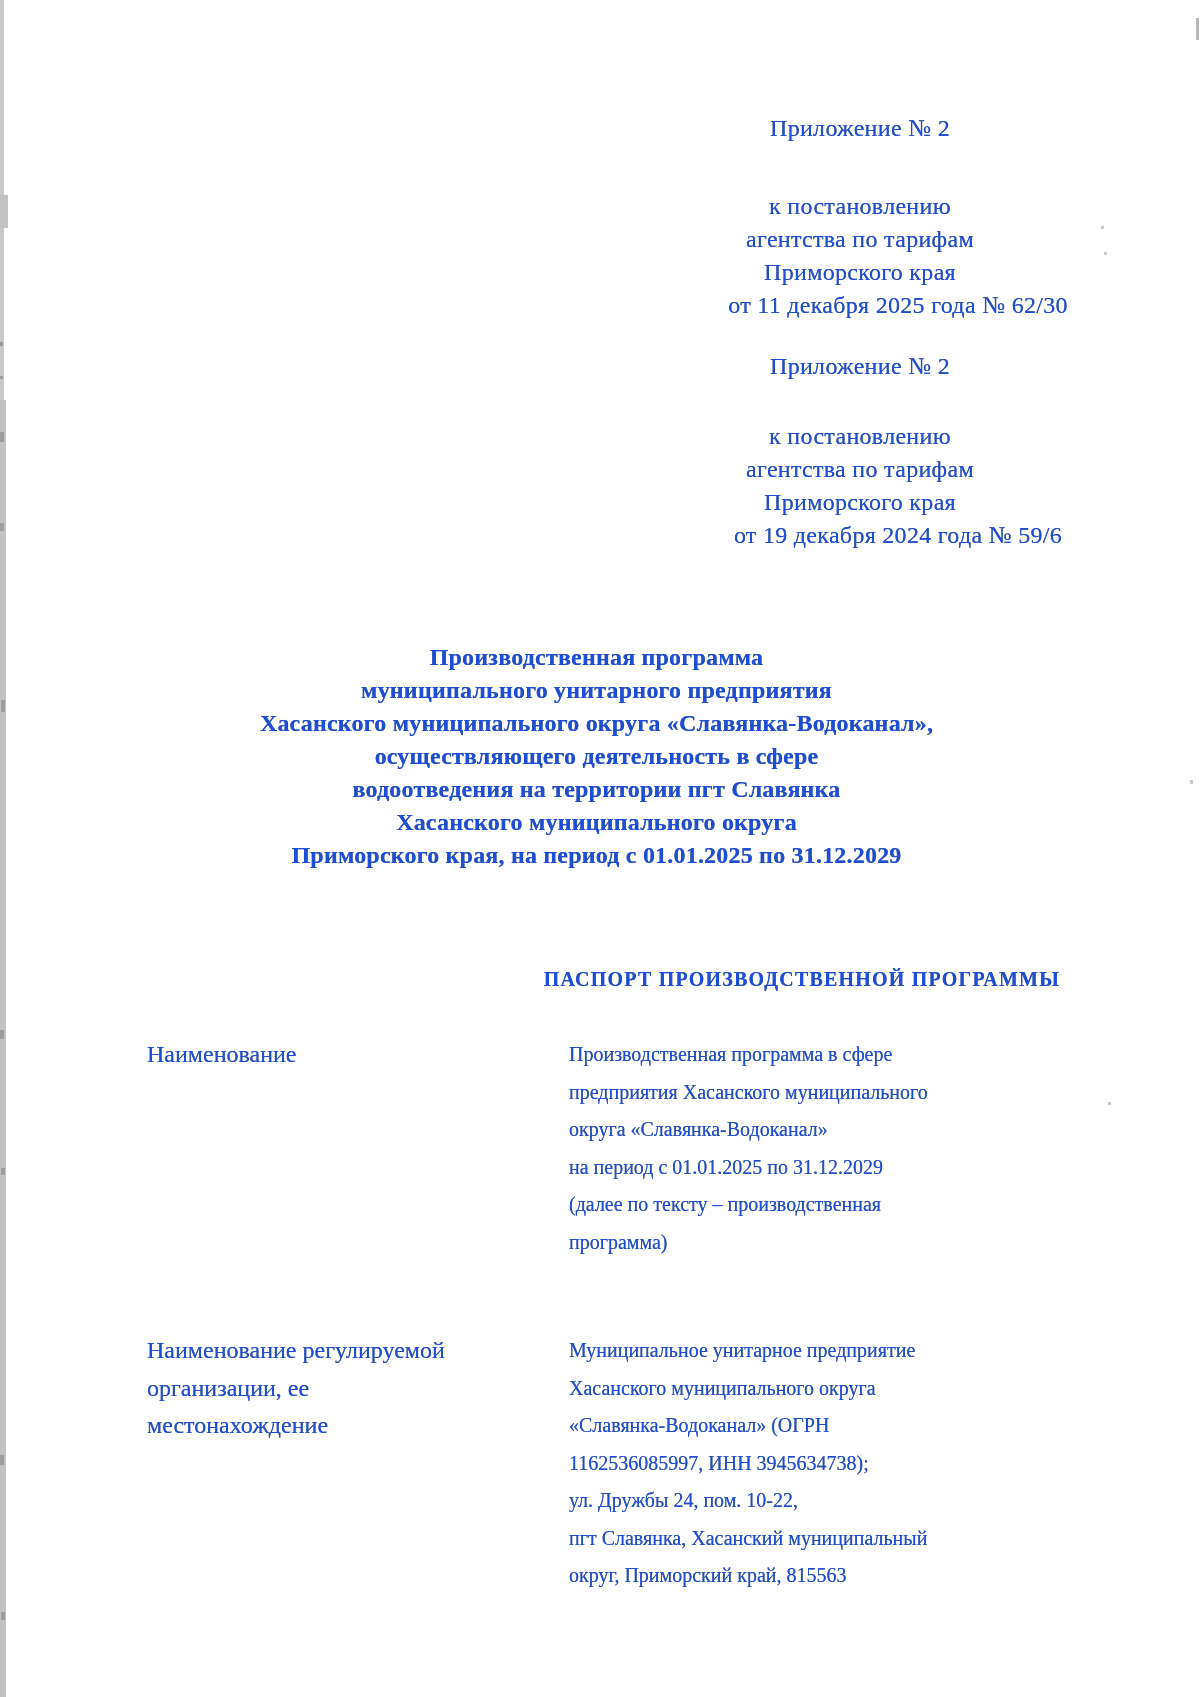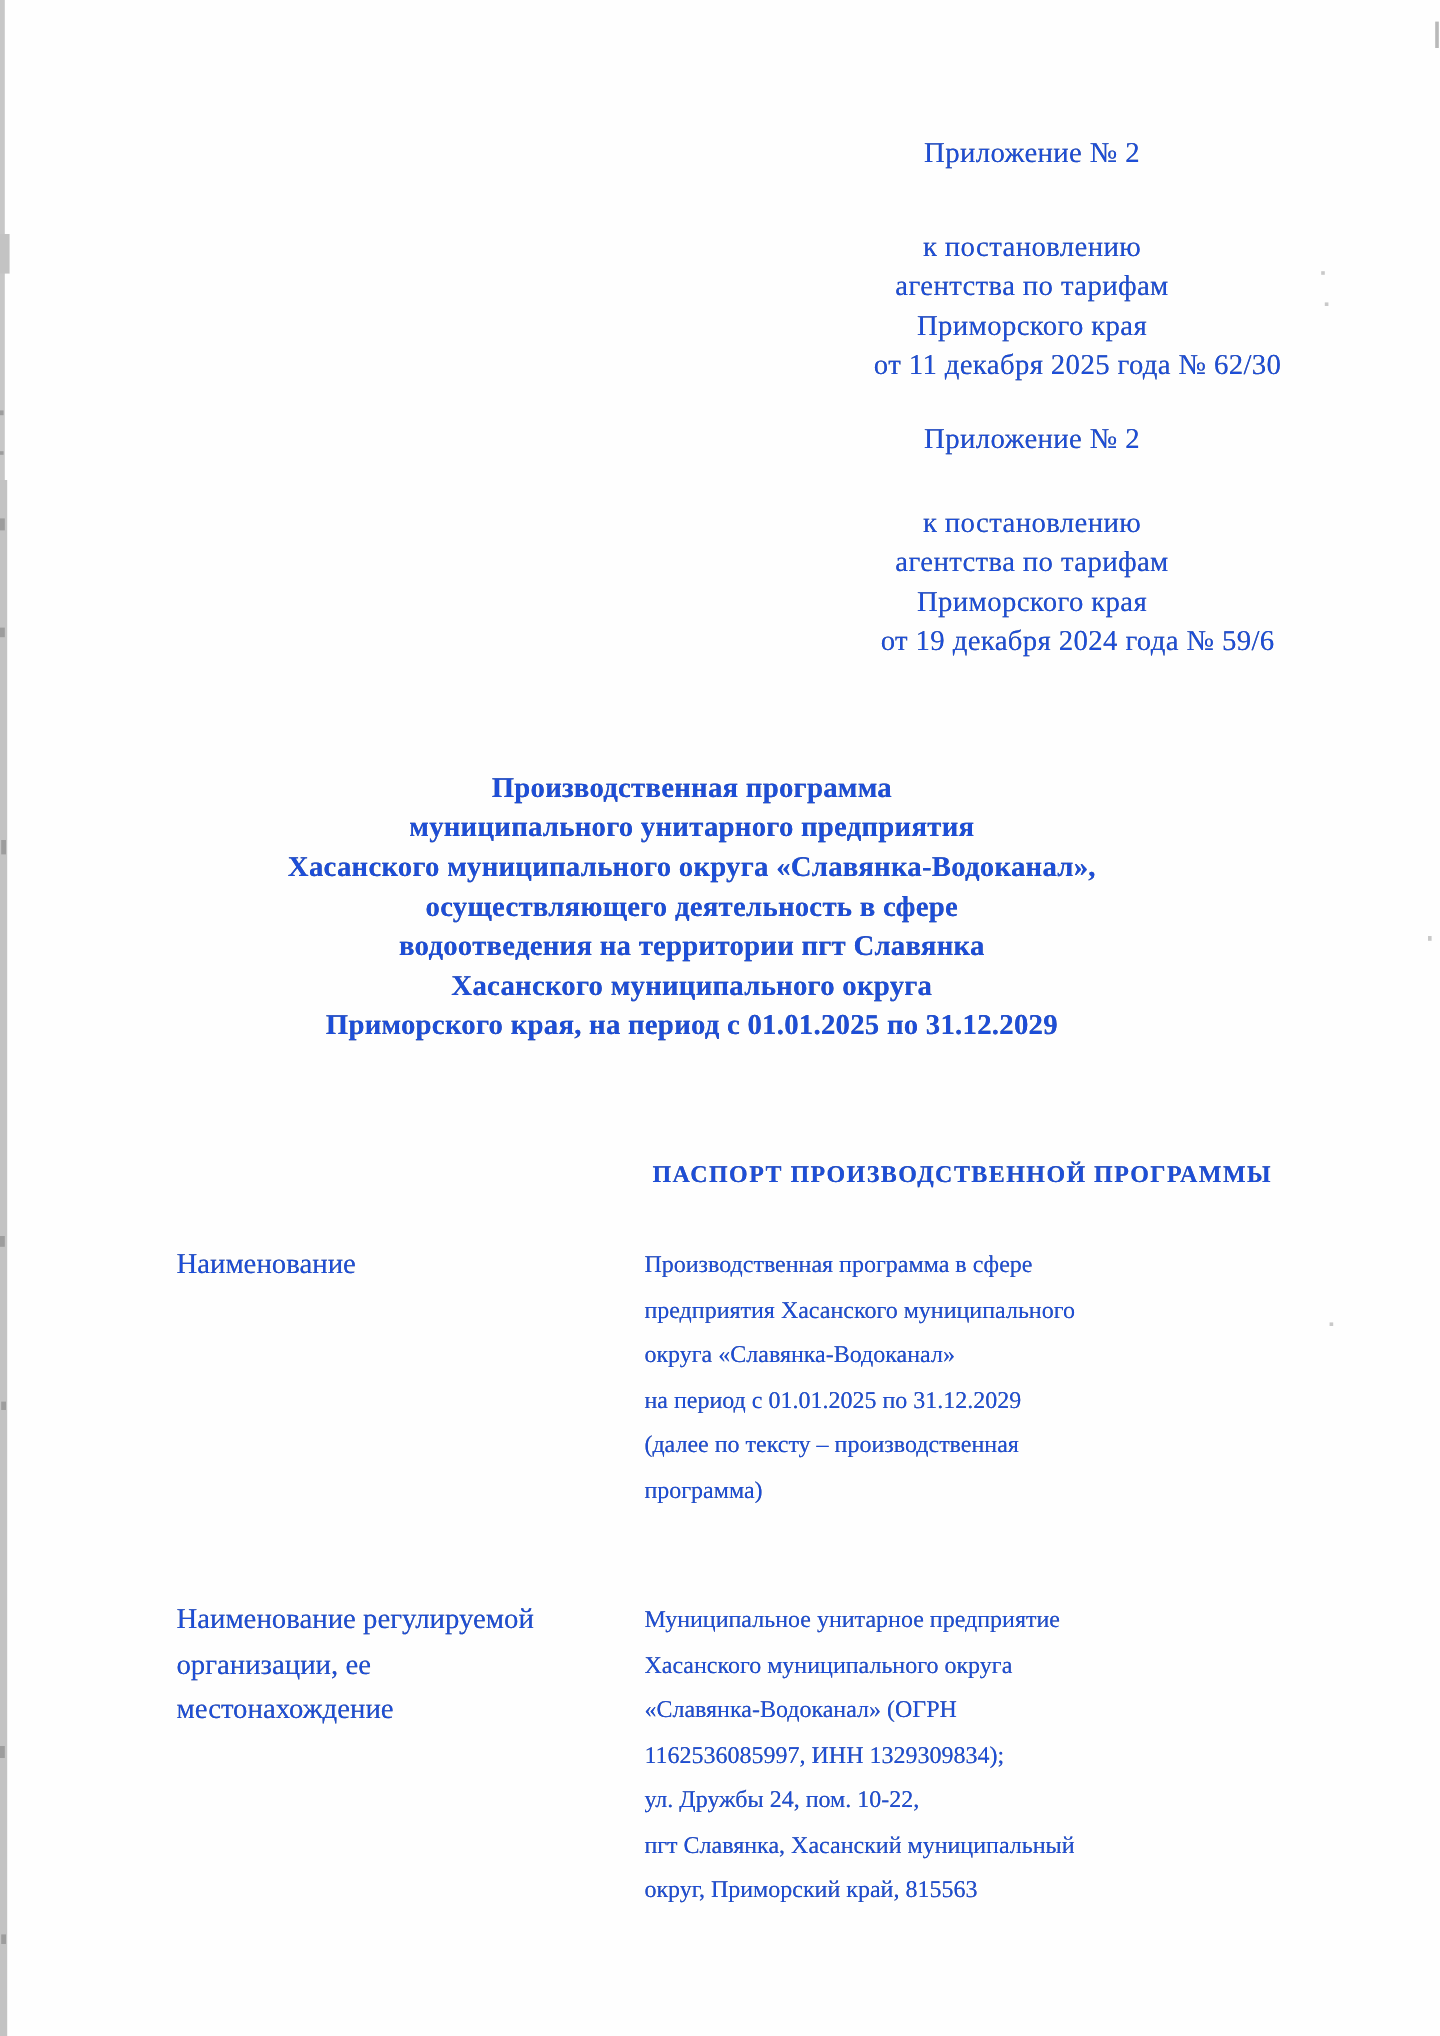--- a/index.html
+++ b/index.html
@@ -48,21 +48,21 @@
     line-height: 33px;
     letter-spacing: 0.3px;
   }
   .appendix-block .date-line {
     transform: translateX(38px);
     white-space: nowrap;
   }
   
   .doc-title {
     position: absolute;
-    left: 104px;
+    left: 124px;
     width: 945px;
     text-align: center;
     font-weight: bold;
     font-size: 24px;
     line-height: 33px;
     letter-spacing: 0.2px;
     top: 641px;
   }
   .passport-heading {
     position: absolute;
@@ -73,20 +73,21 @@
     font-weight: bold;
     font-size: 20px;
     letter-spacing: 1.2px;
   }
   
   .pt-row {
     position: absolute;
     left: 147px;
     display: flex;
     width: 940px;
+    gap: 32px;
   }
   .pt-row-1 { top: 1036px; }
   .pt-row-2 { top: 1332px; justify-content: flex-end; }
   .pt-label {
     width: 390px;
     flex: 0 0 390px;
     font-size: 24px;
     line-height: 37.5px;
   }
   .pt-value {
@@ -170,20 +171,20 @@
   <div class="pt-row pt-row-2">
     <div class="pt-label soft">
       <div>Наименование регулируемой</div>
       <div>организации, ее</div>
       <div>местонахождение</div>
     </div>
     <div class="pt-value soft">
       <div>Муниципальное унитарное предприятие</div>
       <div>Хасанского муниципального округа</div>
       <div>«Славянка-Водоканал» (ОГРН</div>
-      <div>1162536085997, ИНН 1329309834);</div>
+      <div>1162536085997, ИНН 3945634738);</div>
       <div>ул. Дружбы 24, пом. 10-22,</div>
       <div>пгт Славянка, Хасанский муниципальный</div>
       <div>округ, Приморский край, 815563</div>
     </div>
   </div>
 
 </div>
 
 </body></html>

